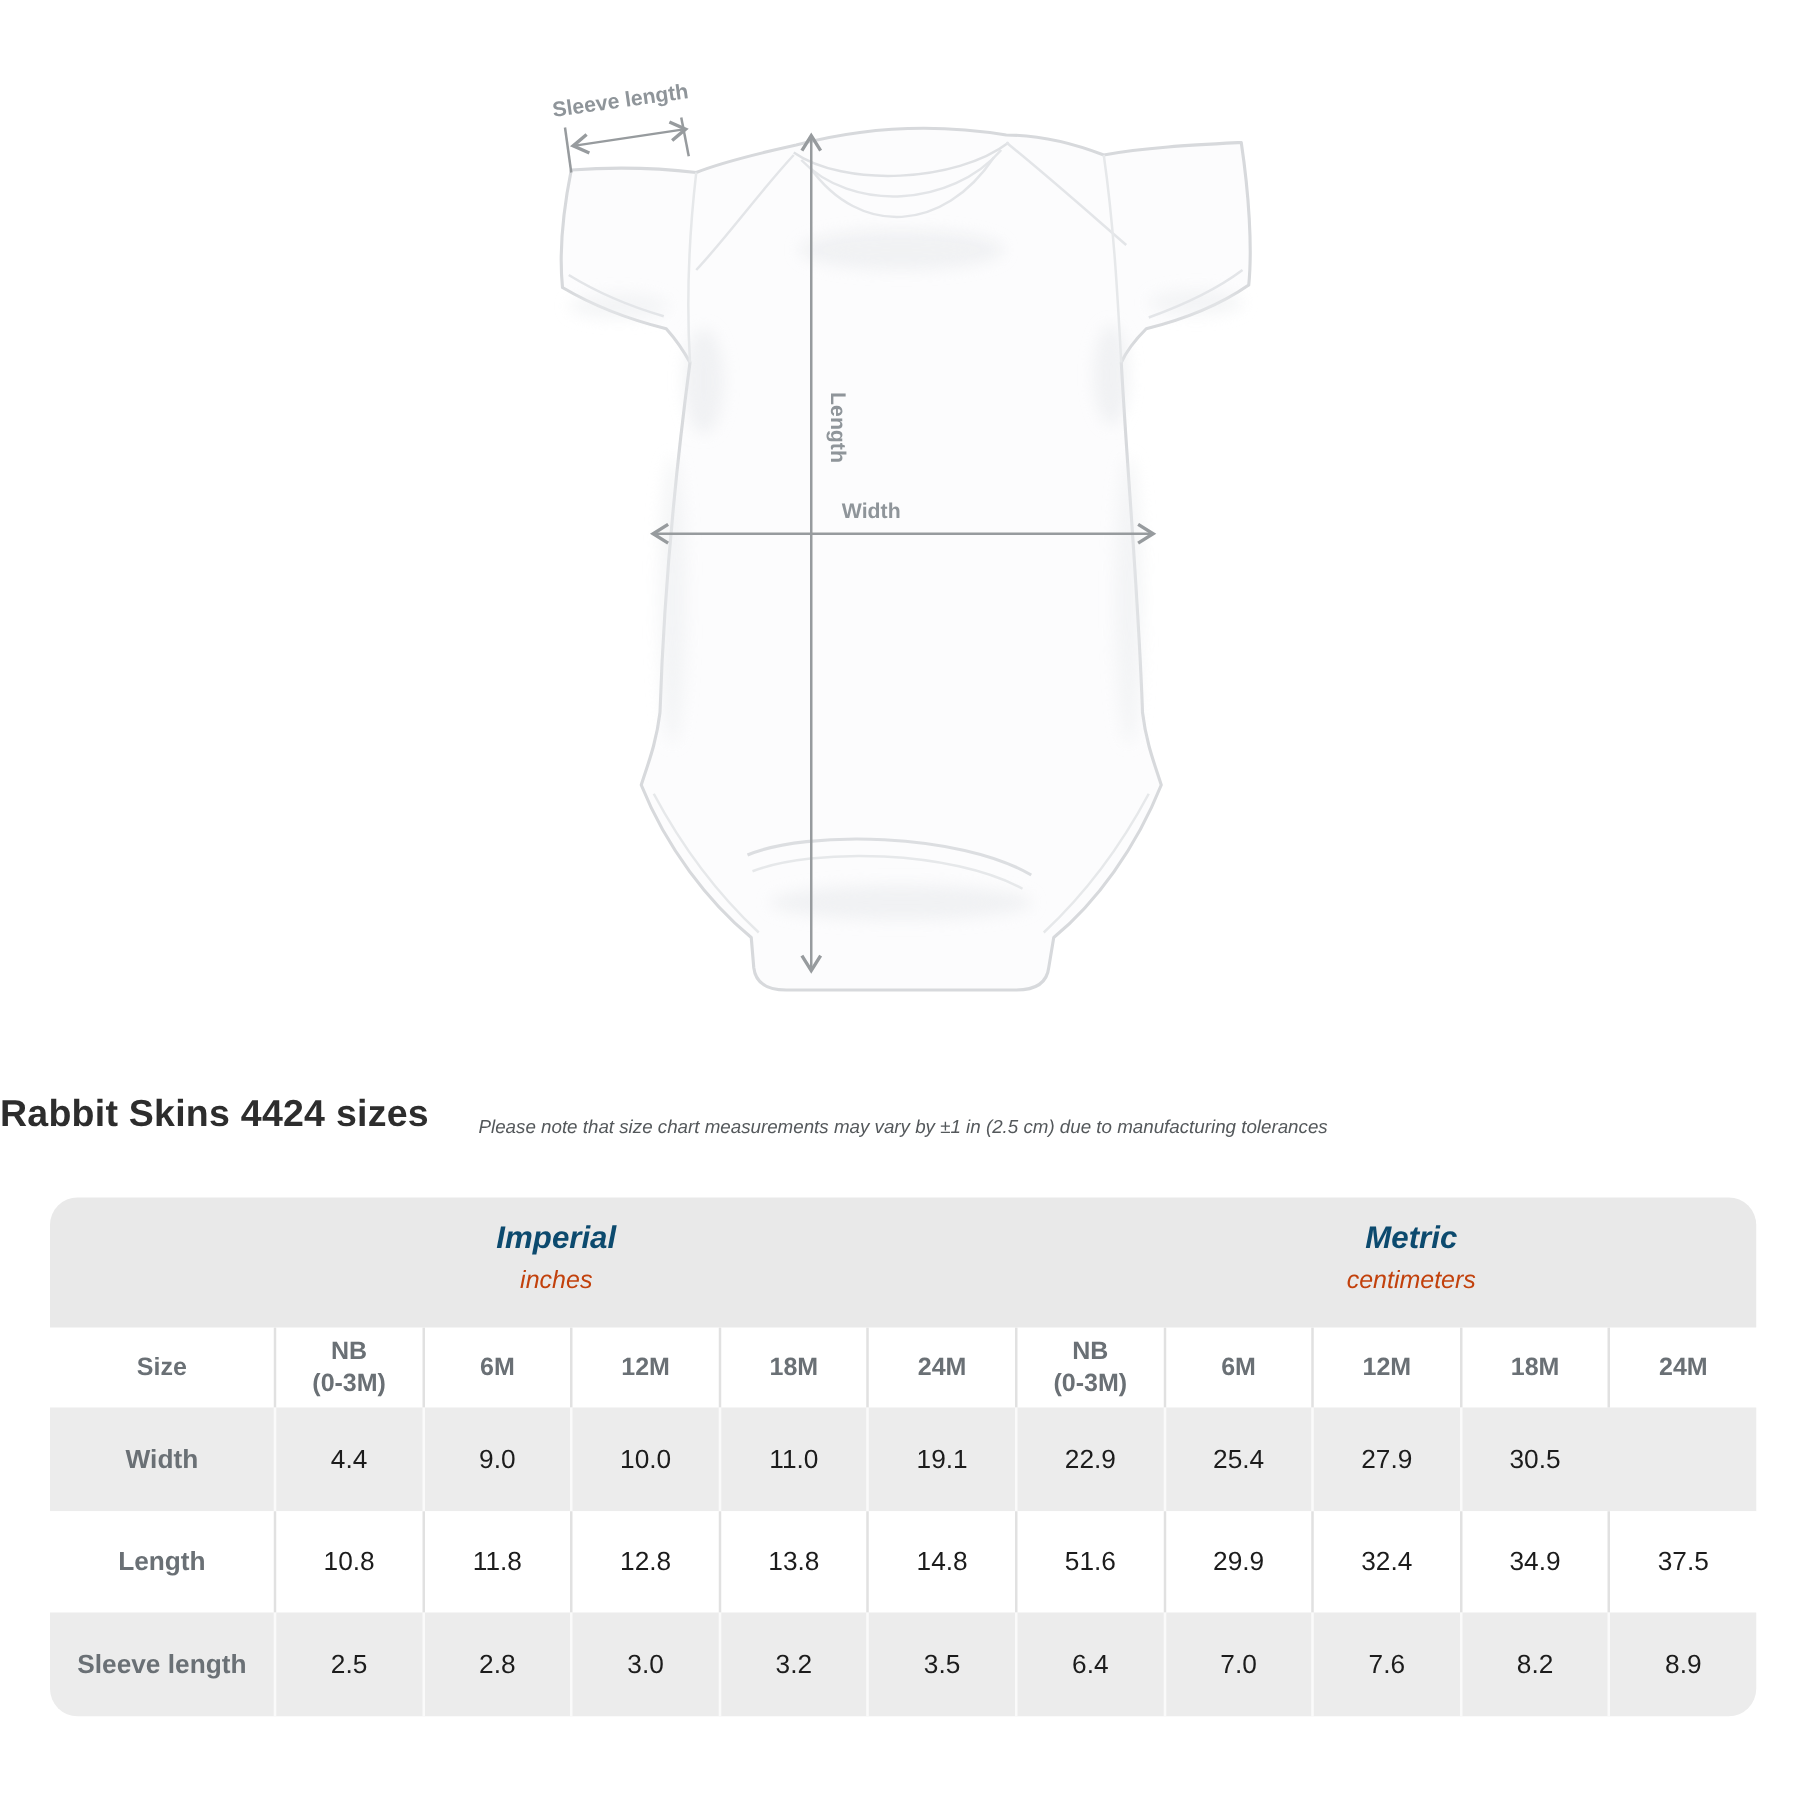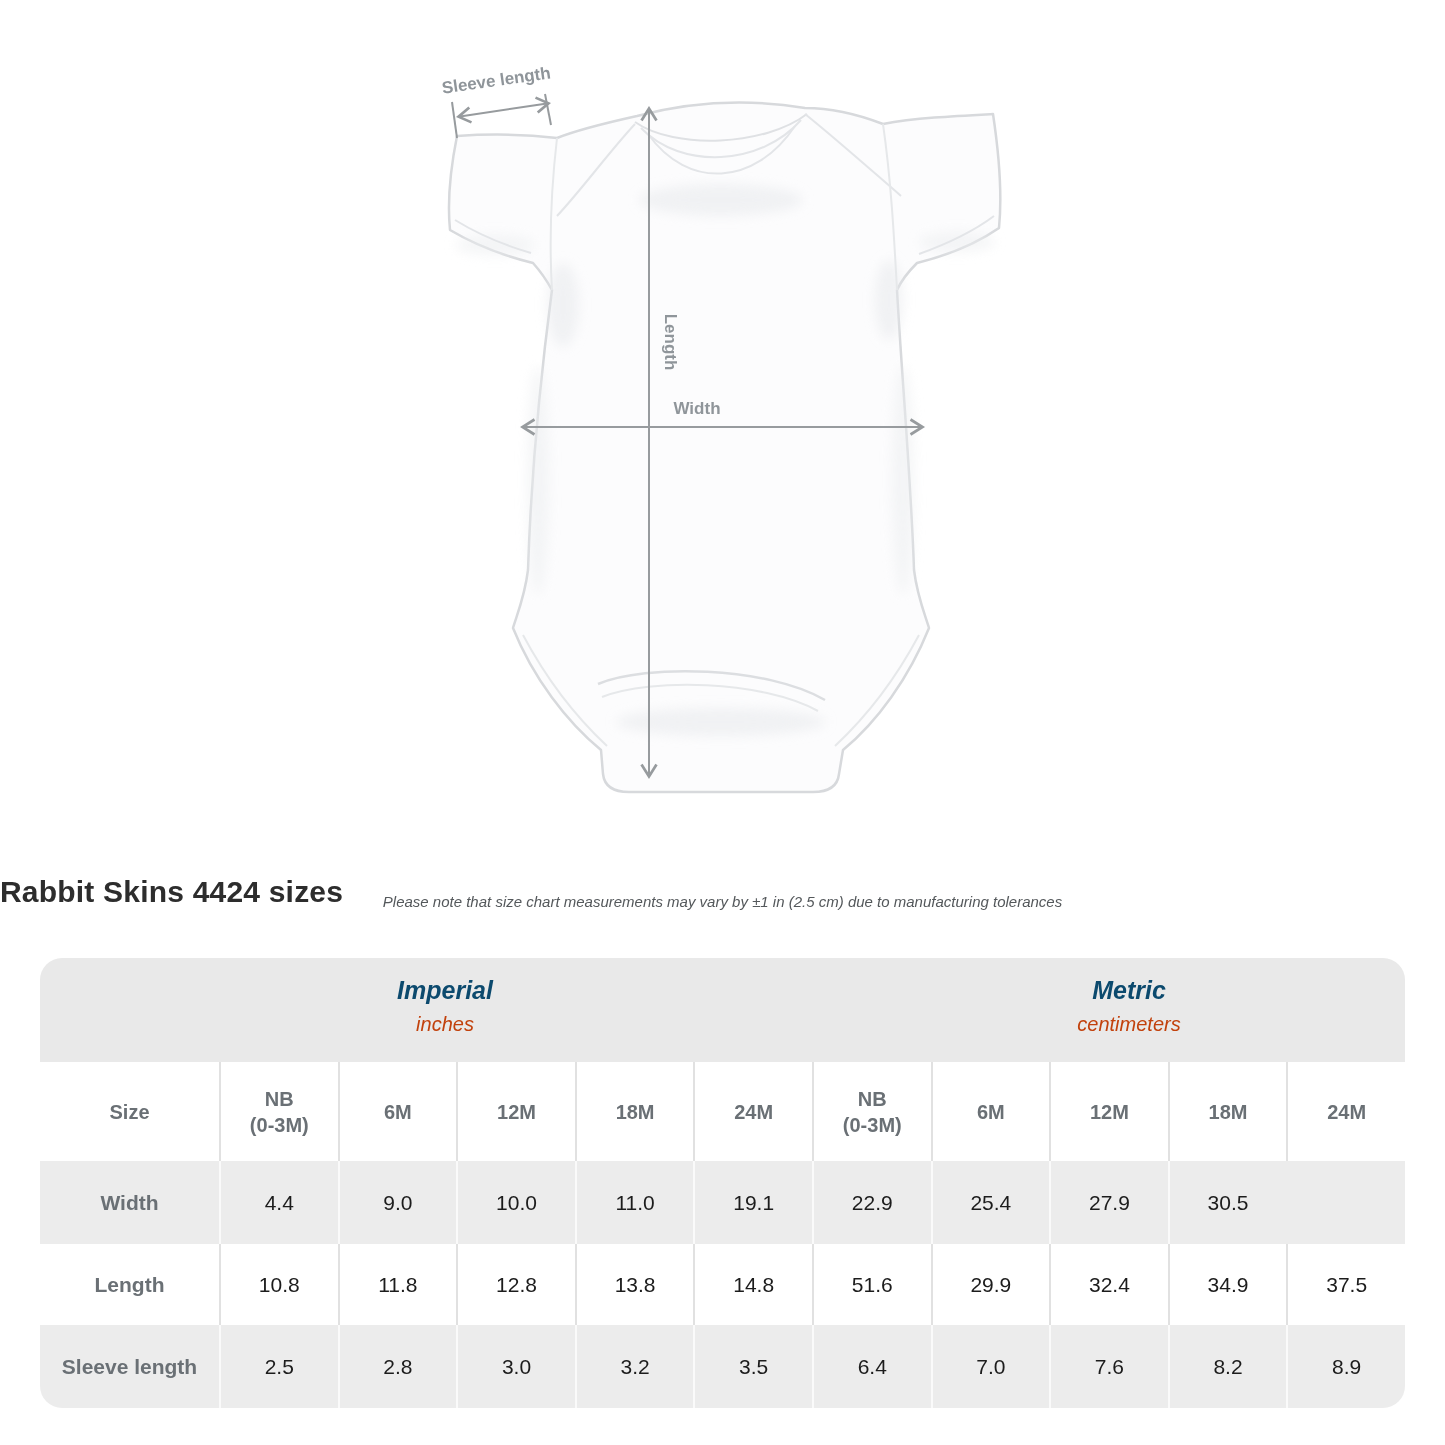--- a/index.html
+++ b/index.html
@@ -30,21 +30,21 @@
   }
   .band-group{position:absolute;top:17px;text-align:center;transform:translateX(-50%);}
   .band-group.imperial{left:405px;}
   .band-group.metric{left:1053px;margin-left:36px;}
   .band-title{font-size:25px;font-weight:bold;font-style:italic;color:#0c4a6e;line-height:1.25;}
   .band-unit{font-size:20px;font-style:italic;color:#c2410c;margin-top:7px;}
 
   .row{display:flex;align-items:stretch;}
   .row.white{background:#ffffff;}
   .row.gray{background:#ececec;}
-  .row.header-row{height:99px;}
+  .row.header-row{height:64px;}
   .row.r-width{height:83px;}
   .row.r-length{height:81px;}
   .row.r-sleeve{height:83px;border-radius:0 0 22px 22px;}
   .cell{
     width:118.6px;flex:0 0 auto;display:flex;align-items:center;justify-content:center;
     text-align:center;box-sizing:border-box;
   }
   .cell.first{width:179px;}
   .row.white .cell + .cell{border-left:2px solid #e1e1e1;}
   .row.gray  .cell + .cell{border-left:2px solid #fafafa;}

